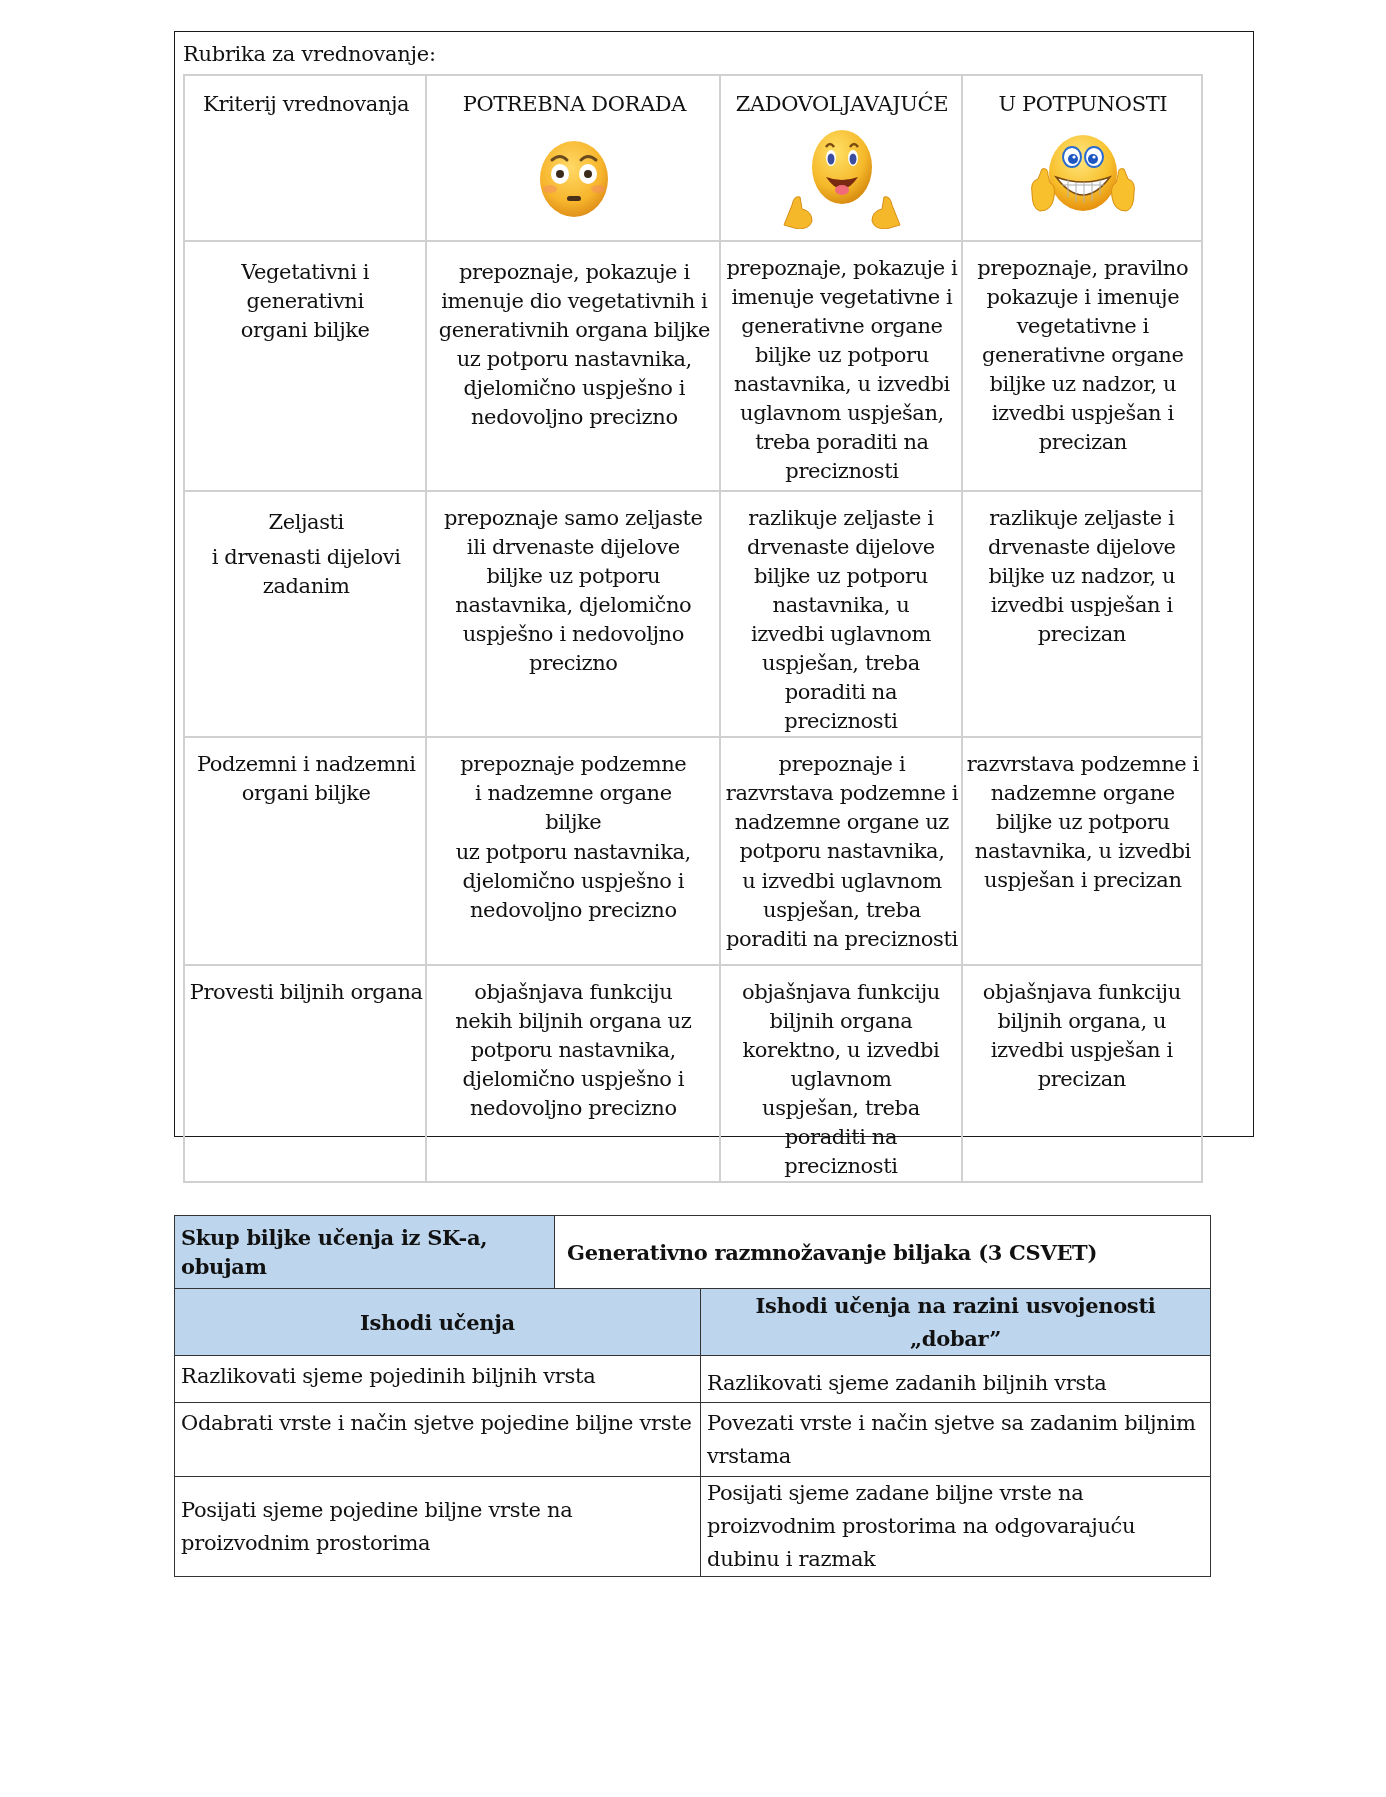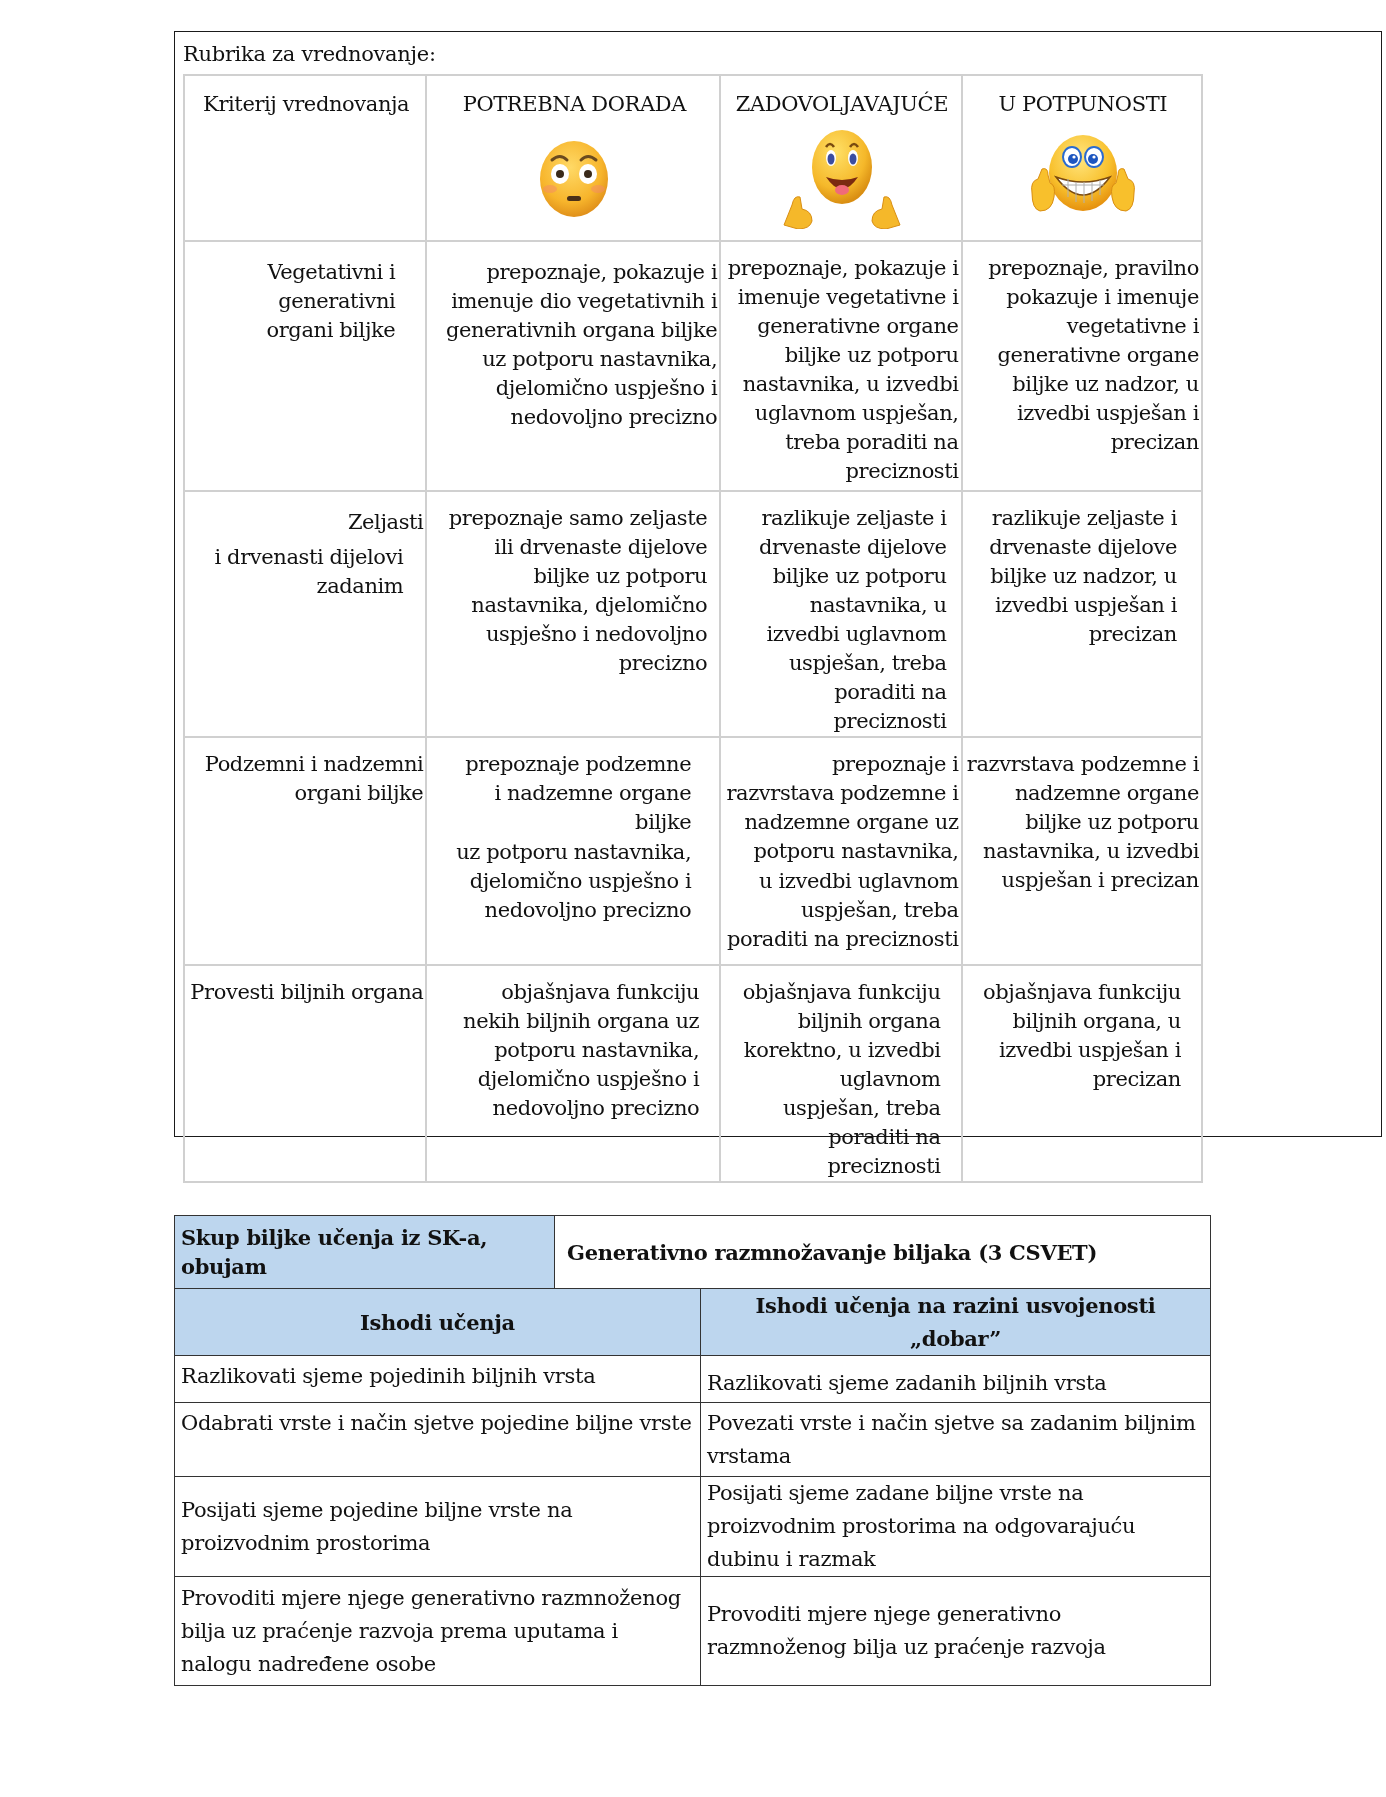--- a/index.html
+++ b/index.html
@@ -1,20 +1,20 @@
 <!DOCTYPE html>
 <html><head>
 <meta charset="utf-8">
 <style>
   html, body { margin: 0; padding: 0; background: #ffffff; }
   body { width: 1386px; height: 1797px; position: relative; font-family: "DejaVu Serif", "Liberation Serif", serif; color: #111; }
 
   
   .rubric-frame {
-    position: absolute; left: 174px; top: 31px; width: 1208px; height: 1106px;
+    position: absolute; left: 174px; top: 31px; width: 1080px; height: 1106px;
     border: 1.5px solid #1a1a1a; box-sizing: border-box;
   }
   .rubric-title {
     position: absolute; left: 8px; top: 9px; font-size: 21px; line-height: 26px; letter-spacing: -0.3px;
   }
   .rubric-table {
     position: absolute; left: 8px; top: 42px; width: 1020px;
     border-collapse: collapse; table-layout: fixed;
   }
   .rubric-table td, .rubric-table th {
@@ -25,21 +25,21 @@
   .rubric-table th { padding-top: 14px; }
   .col-crit { width: 240px; }
   .col-a { width: 291px; }
   .col-b { width: 239px; }
   .col-c { width: 238px; }
   .row-head { height: 166px; }
   .row-1 { height: 250px; }
   .row-2 { height: 222px; }
   .row-3 { height: 228px; }
   .row-4 { height: 194px; }
-  .rubric-table td { border-bottom-width: 2px; text-align: right; }
+  .rubric-table td { border-bottom-width: 2px; }
   .emoji-wrap { display: flex; justify-content: center; margin-top: 14px; }
   .p-gap { margin-top: 1px; display: block; }
 
   
   .outcomes {
     position: absolute; left: 174px; top: 1215px; width: 1036px;
     border-collapse: collapse; table-layout: fixed;
   }
   .outcomes td, .outcomes th {
     border: 1.5px solid #333; font-size: 21px; line-height: 33px;
@@ -210,18 +210,14 @@
     <td style="vertical-align:bottom;padding-bottom:2px">Razlikovati sjeme zadanih biljnih vrsta</td>
   </tr>
   <tr class="o-r2">
     <td colspan="2" style="vertical-align:top;padding-top:4px">Odabrati vrste i način sjetve pojedine biljne vrste</td>
     <td style="vertical-align:top;padding-top:4px">Povezati vrste i način sjetve sa zadanim  biljnim vrstama</td>
   </tr>
   <tr class="o-r4">
     <td colspan="2">Posijati sjeme pojedine biljne vrste na proizvodnim prostorima</td>
     <td>Posijati sjeme zadane biljne vrste na proizvodnim prostorima na odgovarajuću dubinu i razmak</td>
   </tr>
-  <tr class="o-r5">
-    <td colspan="2">Provoditi mjere njege generativno razmnoženog bilja uz praćenje razvoja prema uputama i nalogu nadređene osobe</td>
-    <td>Provoditi mjere njege generativno razmnoženog bilja uz praćenje razvoja</td>
-  </tr>
 </tbody>
   </table>
 
 </body></html>

